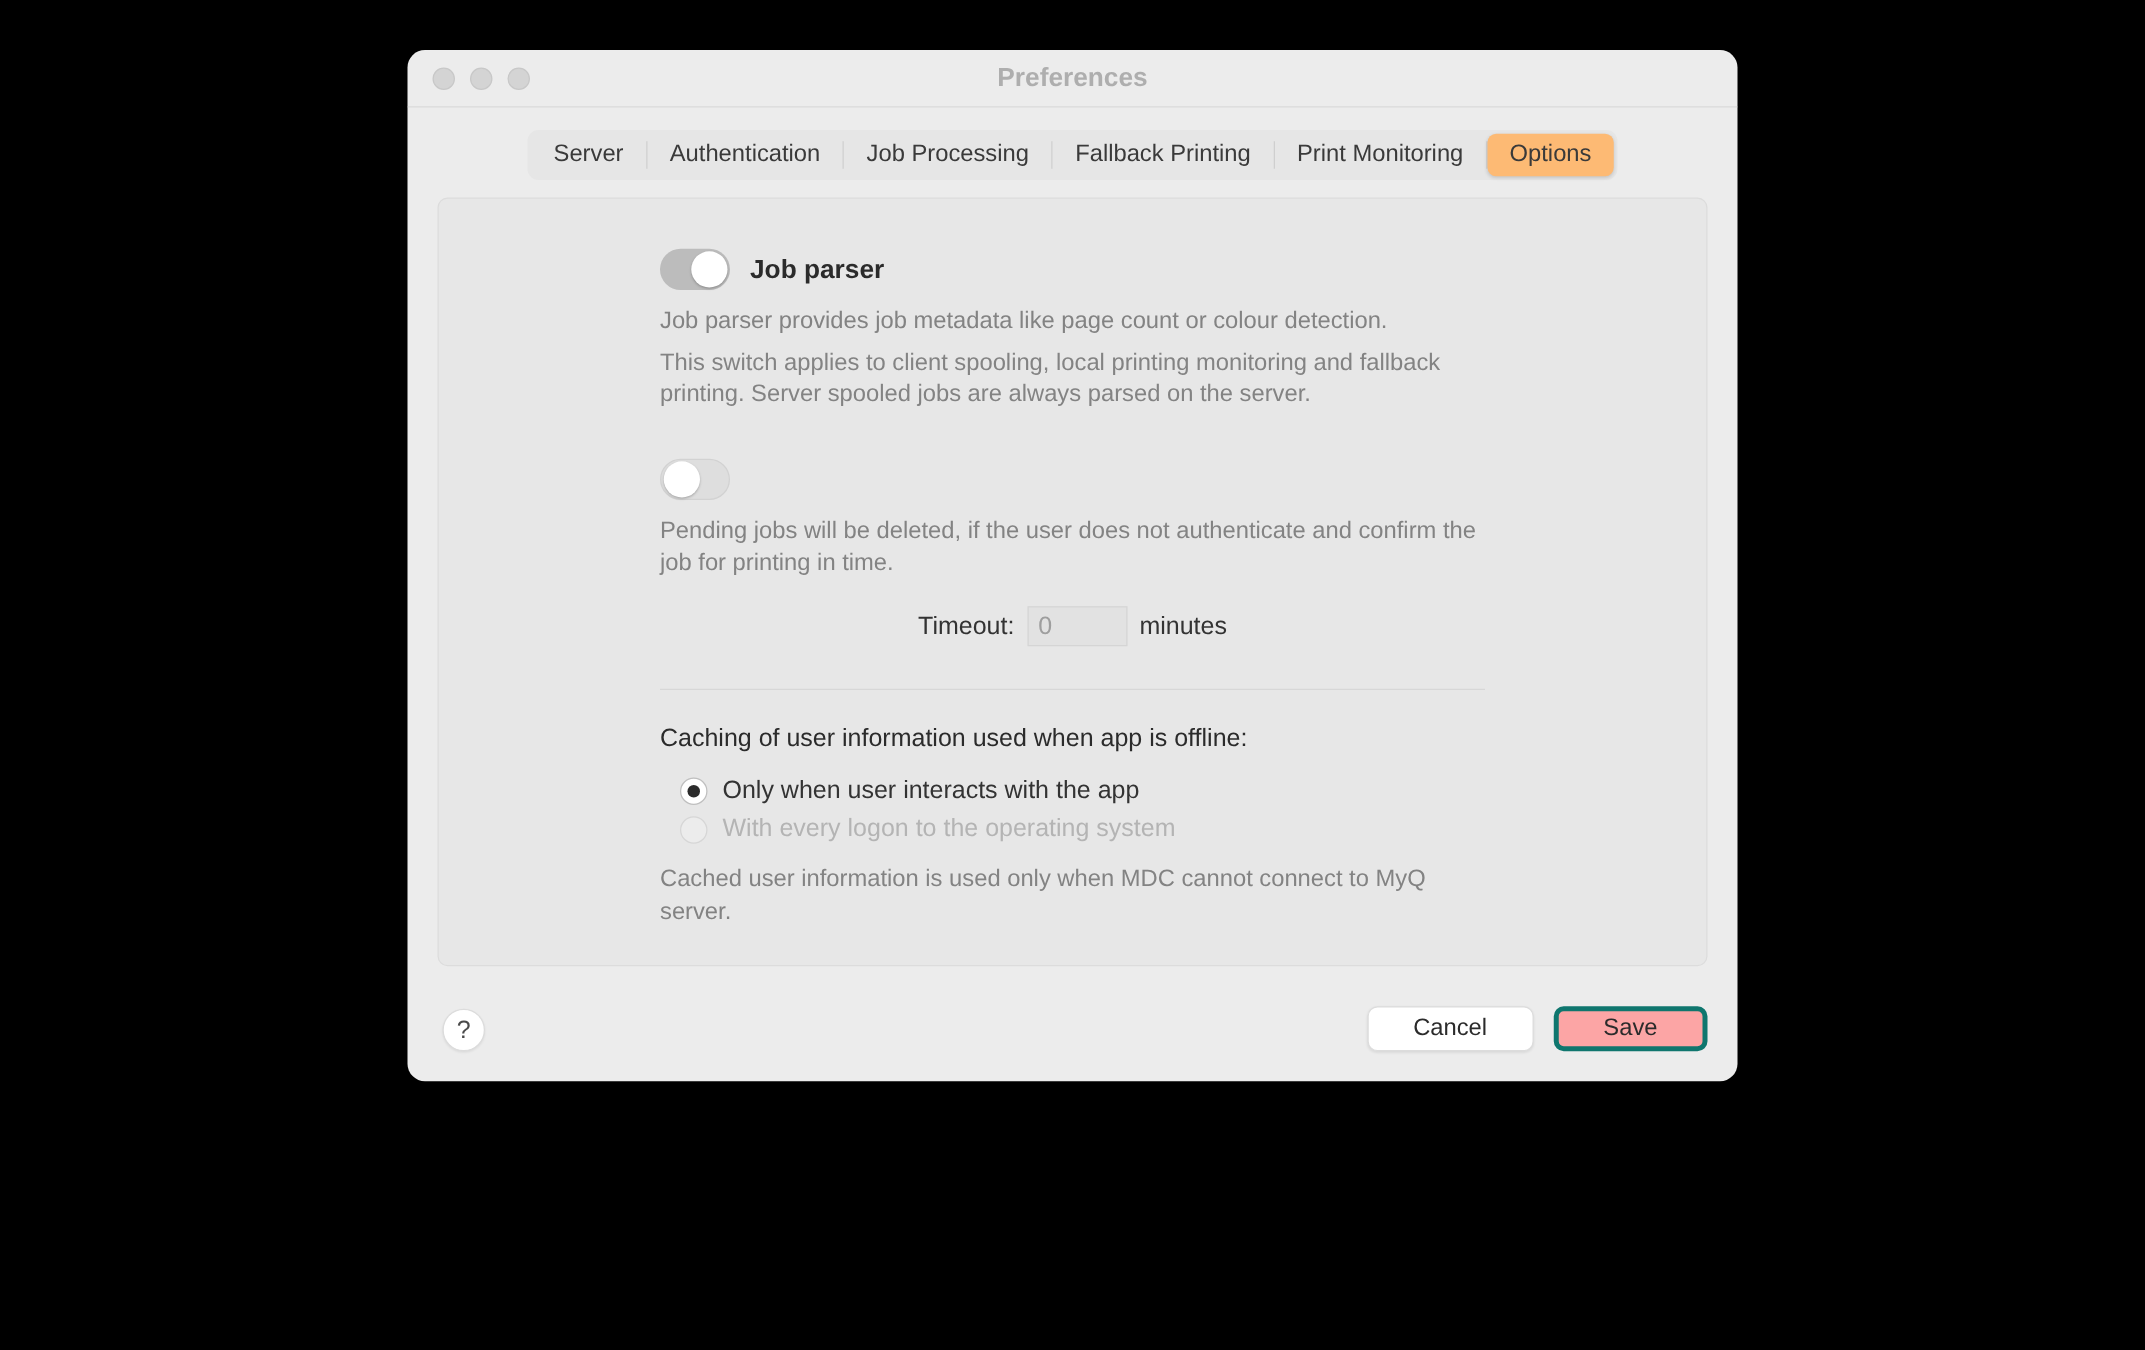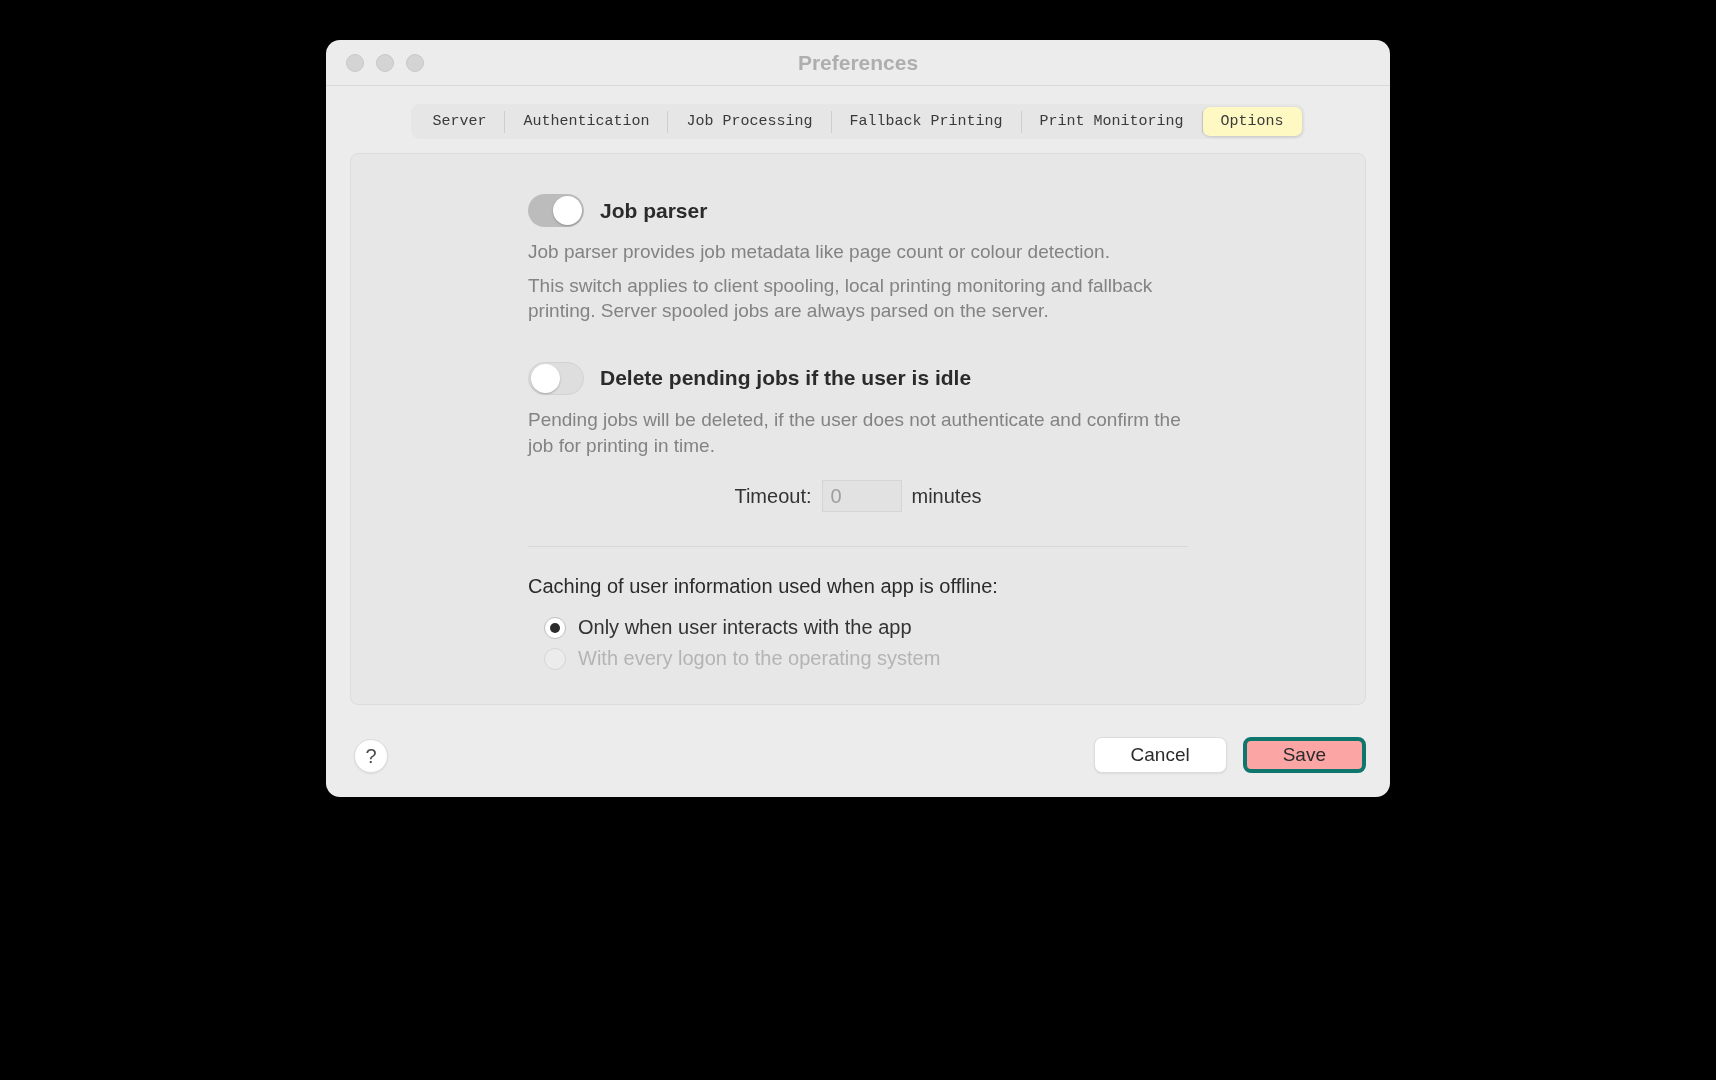--- a/index.html
+++ b/index.html
@@ -55,29 +55,28 @@
   }
   .tabs {
     display: flex;
     align-items: center;
     background: #e6e6e6;
     border-radius: 9px;
     padding: 3px;
   }
   .tab {
     padding: 6px 18px;
-    font-size: 15px;
+    font-size: 19px;
     color: #3a3a3a;
     cursor: default;
     border-radius: 7px;
     white-space: nowrap;
-    font-family: Liberation Mono, monospace;
   }
   .tab.active {
-    background: #fef9c3;
+    background: #fdba74;
     box-shadow: 0 1px 3px rgba(0,0,0,0.15);
     font-weight: 400;
   }
   .tab-sep {
     width: 1px;
     height: 22px;
     background: #cfcfcf;
   }
   .panel {
     margin: 14px 24px 24px 24px;
@@ -267,21 +266,20 @@
         </div>
         <div class="desc">Job parser provides job metadata like page count or colour detection.</div>
         <div class="desc" style="margin-top:8px">This switch applies to client spooling, local printing monitoring and fallback printing. Server spooled jobs are always parsed on the server.</div>
       </div>
 
       <div class="block">
         <div class="row">
           <div class="switch off">
               <div class="knob"></div>
             </div>
-          <div class="label-strong">Delete pending jobs if the user is idle</div>
         </div>
         <div class="desc">Pending jobs will be deleted, if the user does not authenticate and confirm the job for printing in time.</div>
         <div class="timeout-row">
           <span>Timeout:</span>
           <input class="num-input" type="text" disabled="" value="0" style="">
           <span>minutes</span>
         </div>
       </div>
 
       <hr class="sep">
@@ -292,20 +290,21 @@
         <div class="radio-row">
           <div class="radio checked"></div>
           <span>Only when user interacts with the app</span>
         </div>
 
         <div class="radio-row disabled">
           <div class="radio disabled"></div>
           <span>With every logon to the operating system</span>
         </div>
 
+        <div class="desc">Cached user information is used only when MDC cannot connect to MyQ server.</div>
       </div>
 
     </div>
   </div>
 
   <div class="footer">
     <div class="help">?</div>
     <div class="btn white">Cancel</div>
     <div class="btn grey">Save</div>
   </div>

